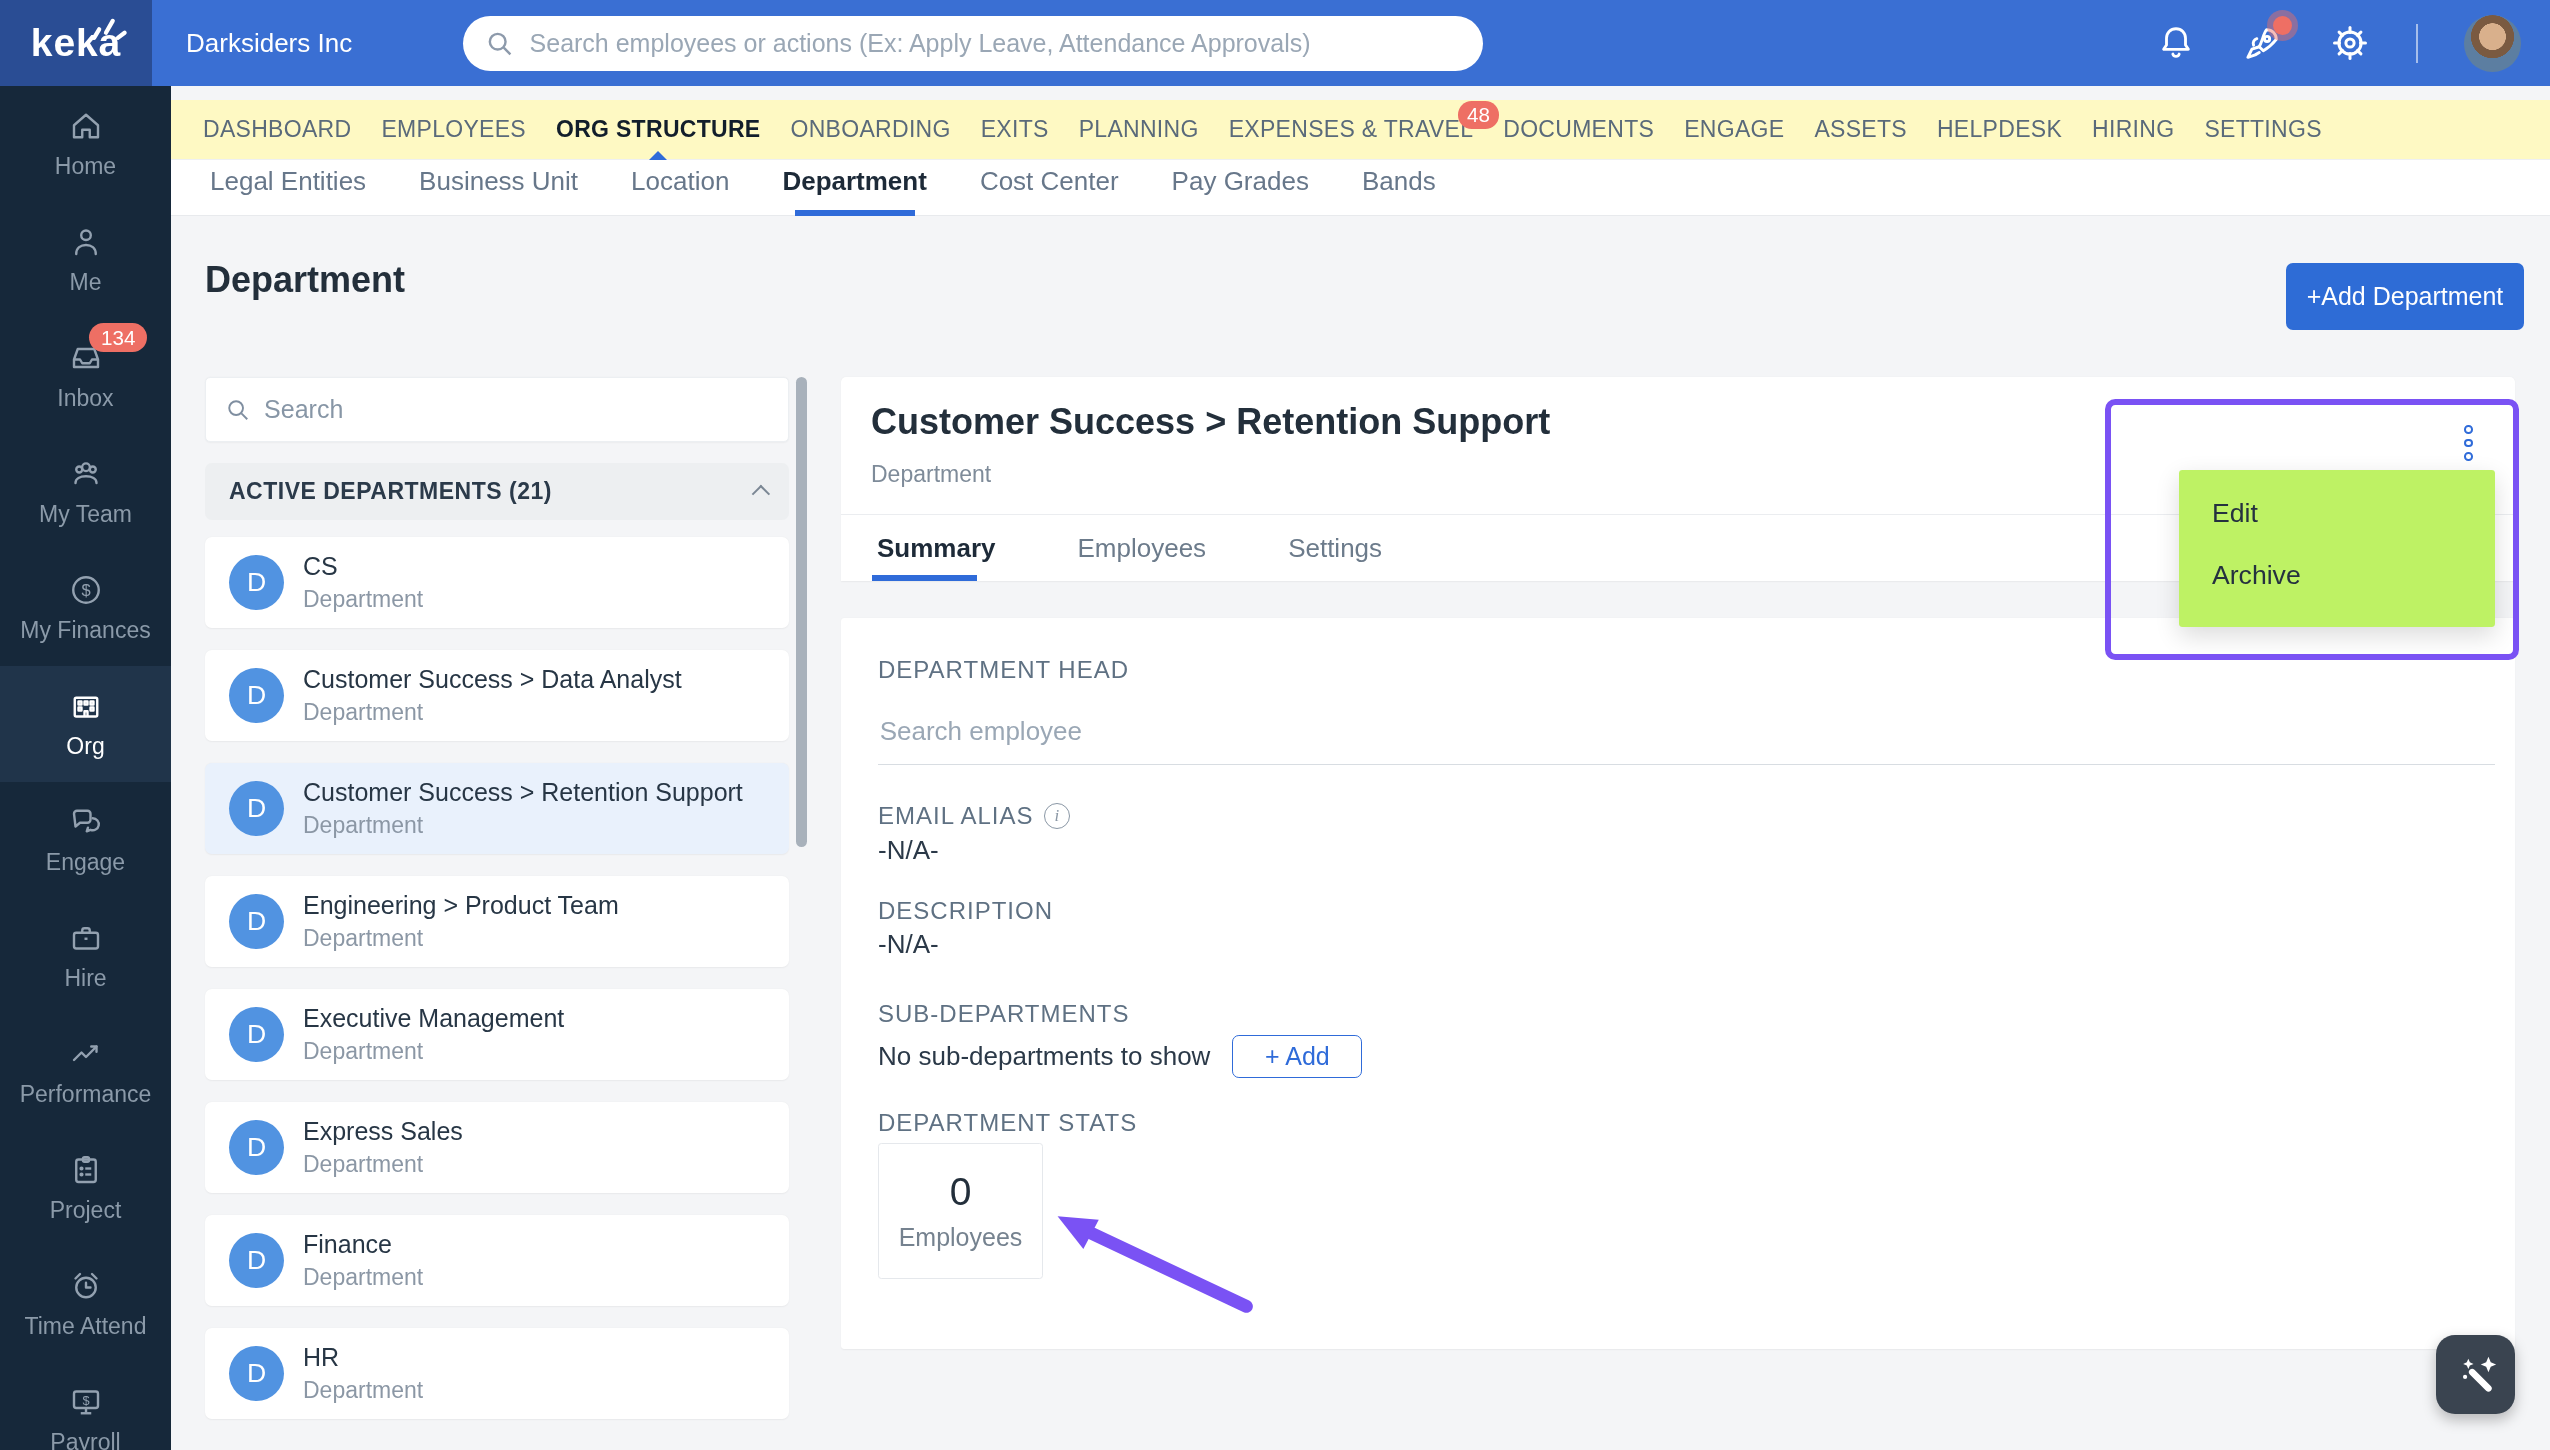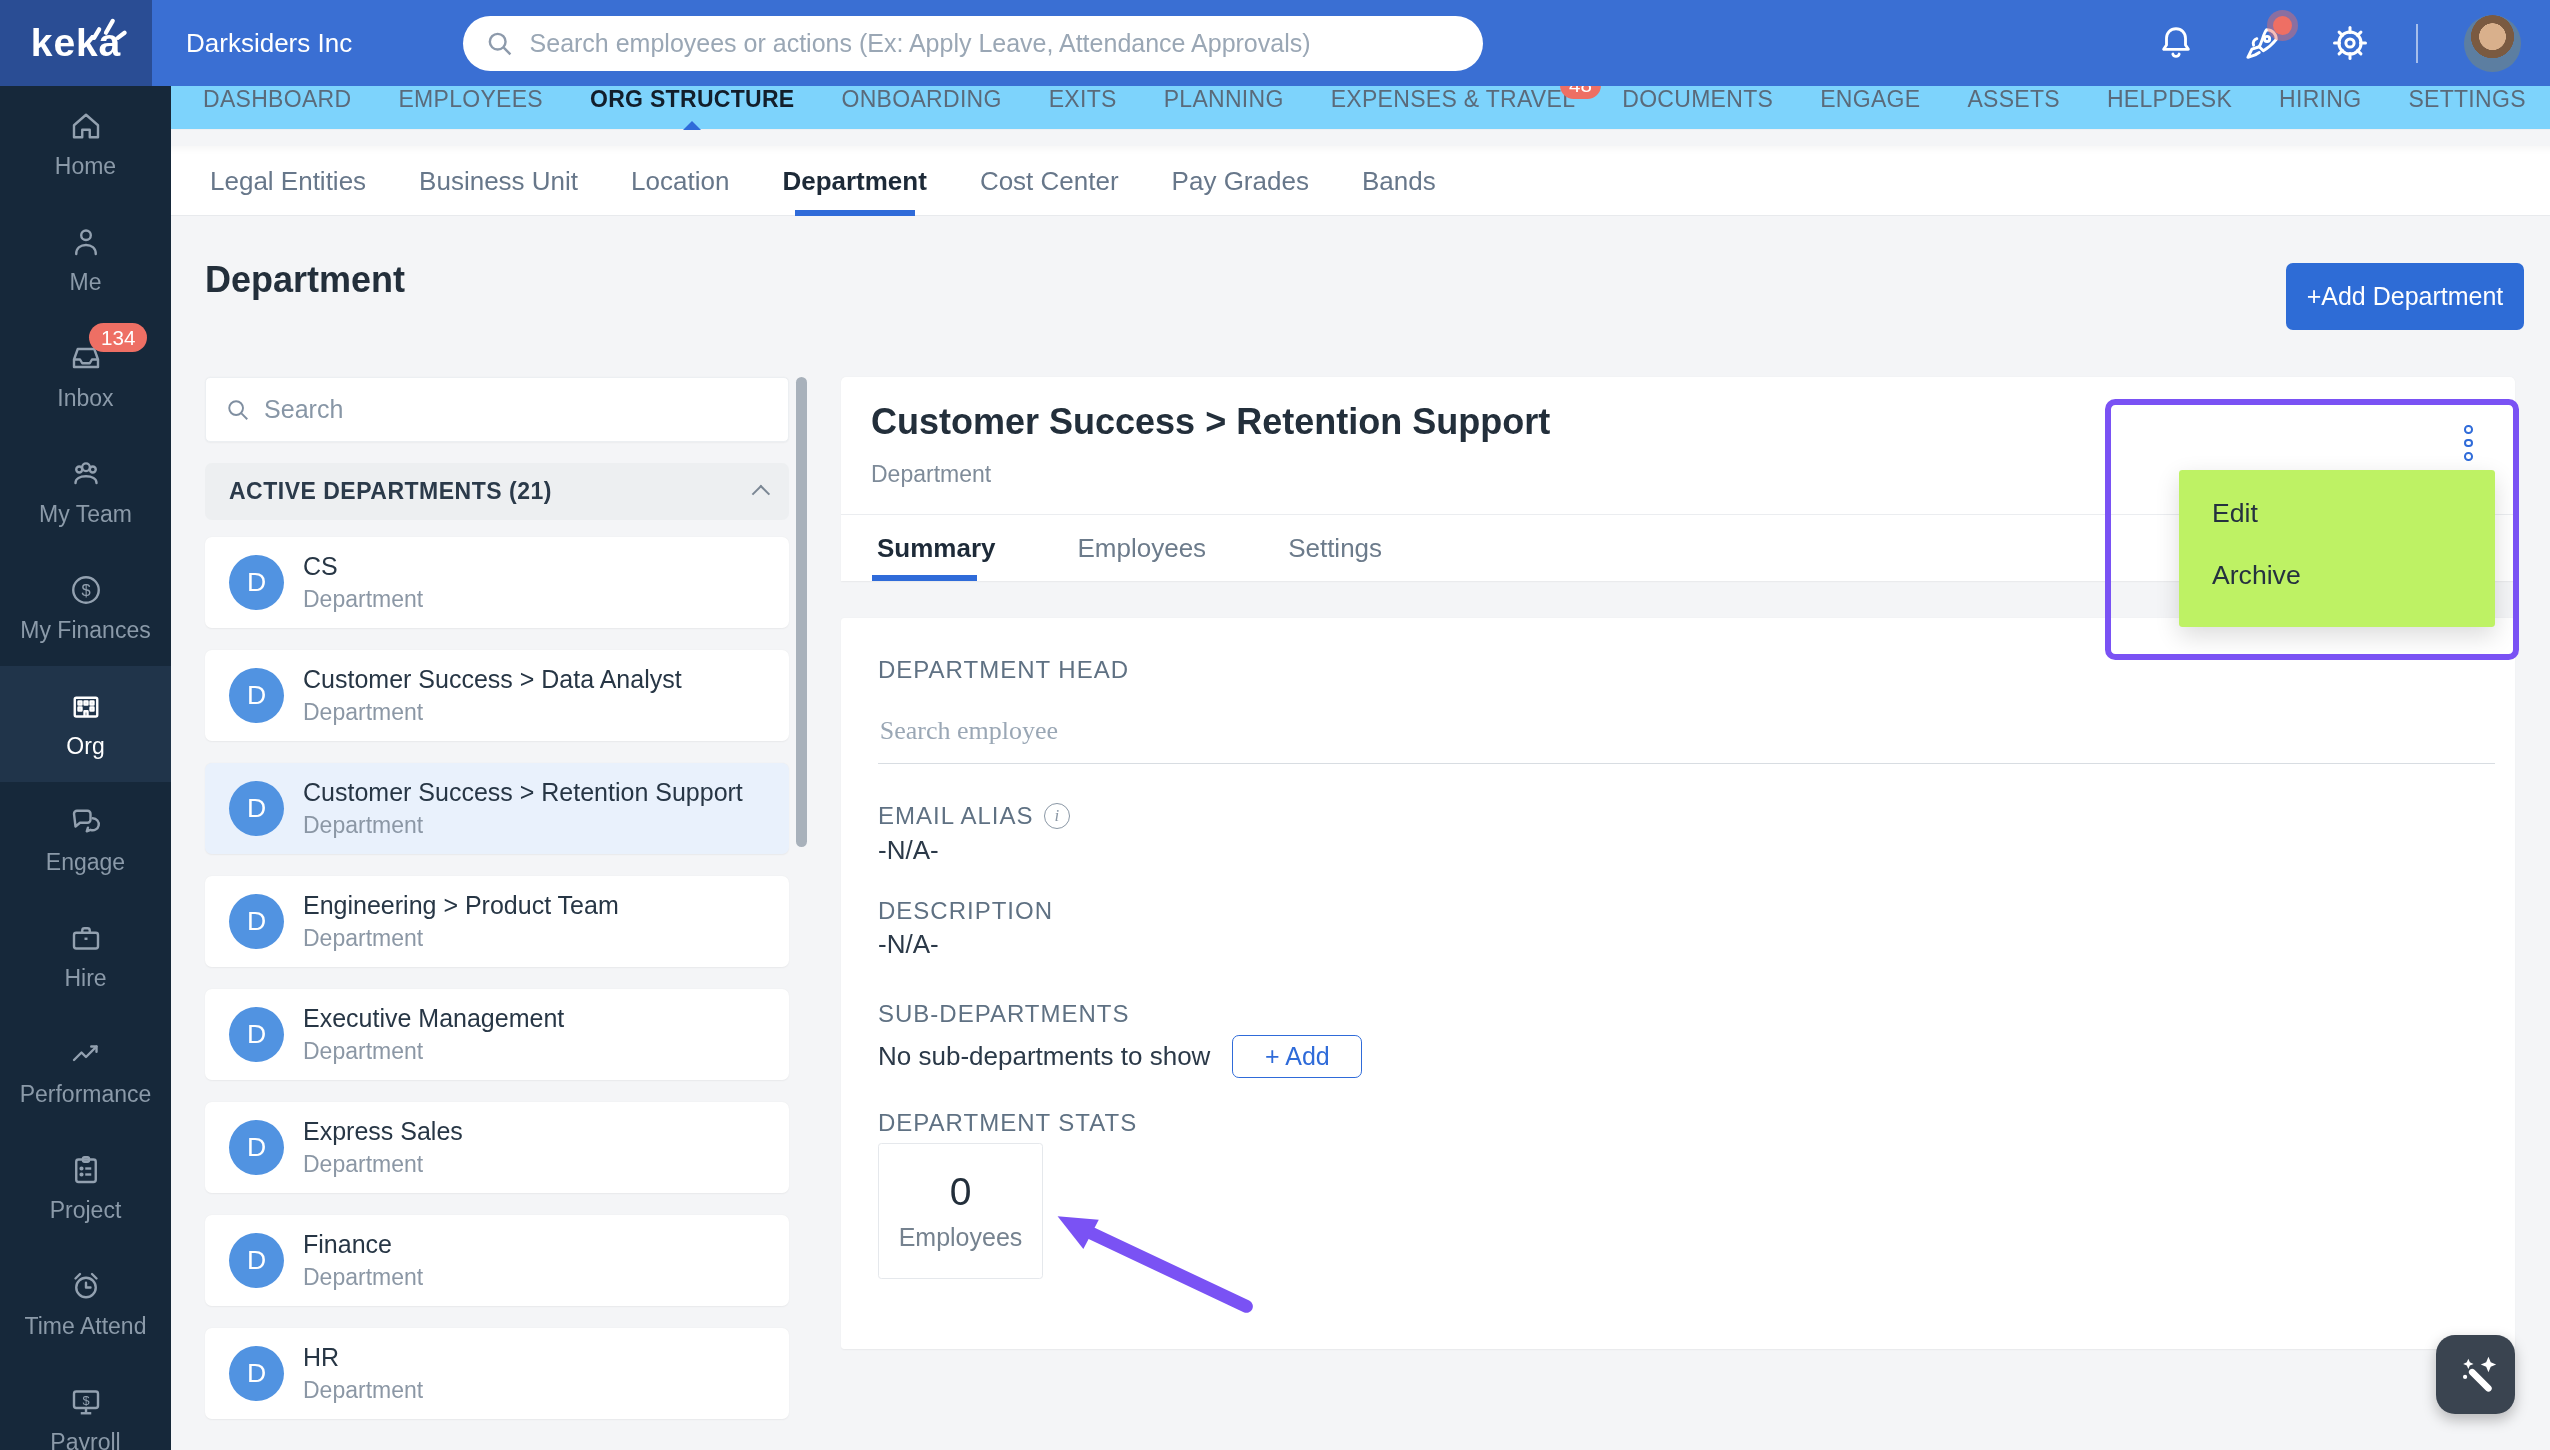--- a/index.html
+++ b/index.html
@@ -26,21 +26,21 @@
   .sidebar { position:absolute; top:86px; left:0; width:171px; height:1364px; background:#16283a; z-index:25; }
   .side-item { height:116px; display:flex; flex-direction:column; align-items:center; justify-content:center; gap:8.6px; position:relative; cursor:pointer; }
   .side-item svg { stroke:#93a1b0; }
   .side-label { font-size:23px; color:#8b9aa9; }
   .side-item.active { background:#20344a; }
   .side-item.active svg { stroke:#ffffff; }
   .side-item.active .side-label { color:#ffffff; }
   .side-badge { position:absolute; top:5.1px; left:89px; background:#ee6f64; color:#fff; font-size:20.6px; padding:2.6px 12px; border-radius:15.4px; }
 
   
-  .nav { position:absolute; top:70px; left:171px; right:0; height:60px; background:#7dd3fc; display:flex; align-items:center; gap:47px; padding-left:32px; border-bottom:0.9px solid #eef0f2; z-index:20; }
+  .nav { position:absolute; top:100px; left:171px; right:0; height:60px; background:#fef9c3; display:flex; align-items:center; gap:30px; padding-left:32px; border-bottom:0.9px solid #eef0f2; z-index:20; }
   .nav-item { position:relative; height:60px; display:flex; align-items:center; cursor:pointer; }
   .nav-label { font-size:23px; color:#5a6a7a; letter-spacing:0.3px; white-space:nowrap; }
   .nav-item.active .nav-label { color:#121e2b; font-weight:bold; }
   .nav-badge { position:absolute; top:1.7px; right:-26px; background:#ee6f64; color:#fff; font-size:20.6px; padding:1.7px 9.4px; border-radius:13.7px; }
   .nav-caret { display:none; position:absolute; bottom:0; left:50%; transform:translateX(-50%); width:0; height:0; border-left:9.4px solid transparent; border-right:9.4px solid transparent; border-bottom:9.4px solid #2f6bd9; }
   .nav-item.active .nav-caret { display:block; }
 
   
   .subnav { position:absolute; top:146px; left:171px; right:0; height:70px; background:#fff; display:flex; gap:53px; padding-left:39px; border-bottom:0.9px solid #e8eaed; box-shadow:inset 0 10.3px 8.6px -8.6px rgba(0,0,0,0.05); z-index:19; }
   .subnav-item { position:relative; height:70px; display:flex; align-items:center; cursor:pointer; }
@@ -80,21 +80,21 @@
   .tabs-row { position:absolute; left:0; right:0; top:138px; height:66px; display:flex; align-items:center; gap:82px; padding-left:36px; }
   .tab-item { position:relative; height:66px; display:flex; align-items:center; cursor:pointer; }
   .tab-label { font-size:26px; color:#6c7b8b; }
   .tab-item.active .tab-label { color:#1d2a38; font-weight:600; }
   .tab-item.active::after { content:""; position:absolute; bottom:0; left:-5.1px; width:105px; height:6px; background:#2f6bd9; }
 
   .detail-card { position:absolute; left:0; right:0; top:241px; height:731px; background:#fff; border-radius:3.4px; box-shadow:0 0.9px 1.7px rgba(0,0,0,0.05); padding-left:37px; }
   .field-label { font-size:24px; color:#5f7183; letter-spacing:1px; display:flex; align-items:center; gap:10.3px; }
   .lbl-head { position:absolute; left:37px; top:38px; }
   .employee-search { position:absolute; left:37px; top:89px; right:20px; }
-  .employee-search input { width:100%; border:none; outline:none; border-bottom:1.7px solid #d8dde2; font-size:26px; padding:8.6px 1.7px 17px 1.7px; color:#000000; background:transparent; font-family:Liberation Serif, serif; }
+  .employee-search input { width:100%; border:none; outline:none; border-bottom:1.7px solid #d8dde2; font-size:26px; padding:8.6px 1.7px 17px 1.7px; color:#000000; background:transparent; font-family:Liberation Sans, sans-serif; }
   .employee-search input::placeholder { color:#9aa7b5; }
   .lbl-email { position:absolute; left:37px; top:184px; }
   .val-email { position:absolute; left:37px; top:217px; font-size:26px; color:#2b3948; }
   .lbl-desc { position:absolute; left:37px; top:279px; }
   .val-desc { position:absolute; left:37px; top:311px; font-size:26px; color:#2b3948; }
   .lbl-subdep { position:absolute; left:37px; top:382px; }
   .subdep-row { position:absolute; left:37px; top:417px; display:flex; align-items:center; gap:22px; }
   .subdep-empty { font-size:26px; color:#2b3948; }
   .add-sub-btn { width:130px; height:43px; background:#fff; border:1.7px solid #2f6bd9; border-radius:6.9px; color:#2f6bd9; font-size:25px; cursor:pointer; font-family:inherit; }
   .lbl-stats { position:absolute; left:37px; top:491px; }

